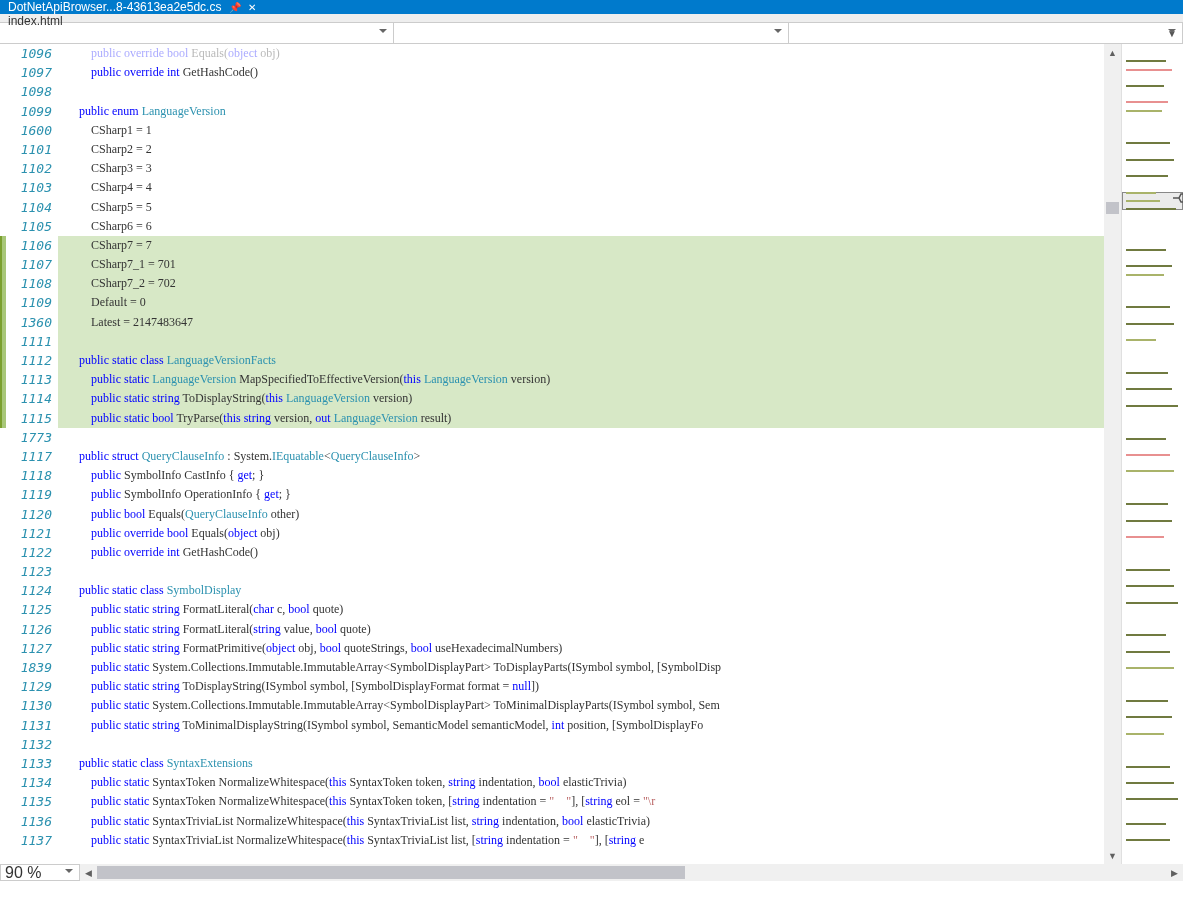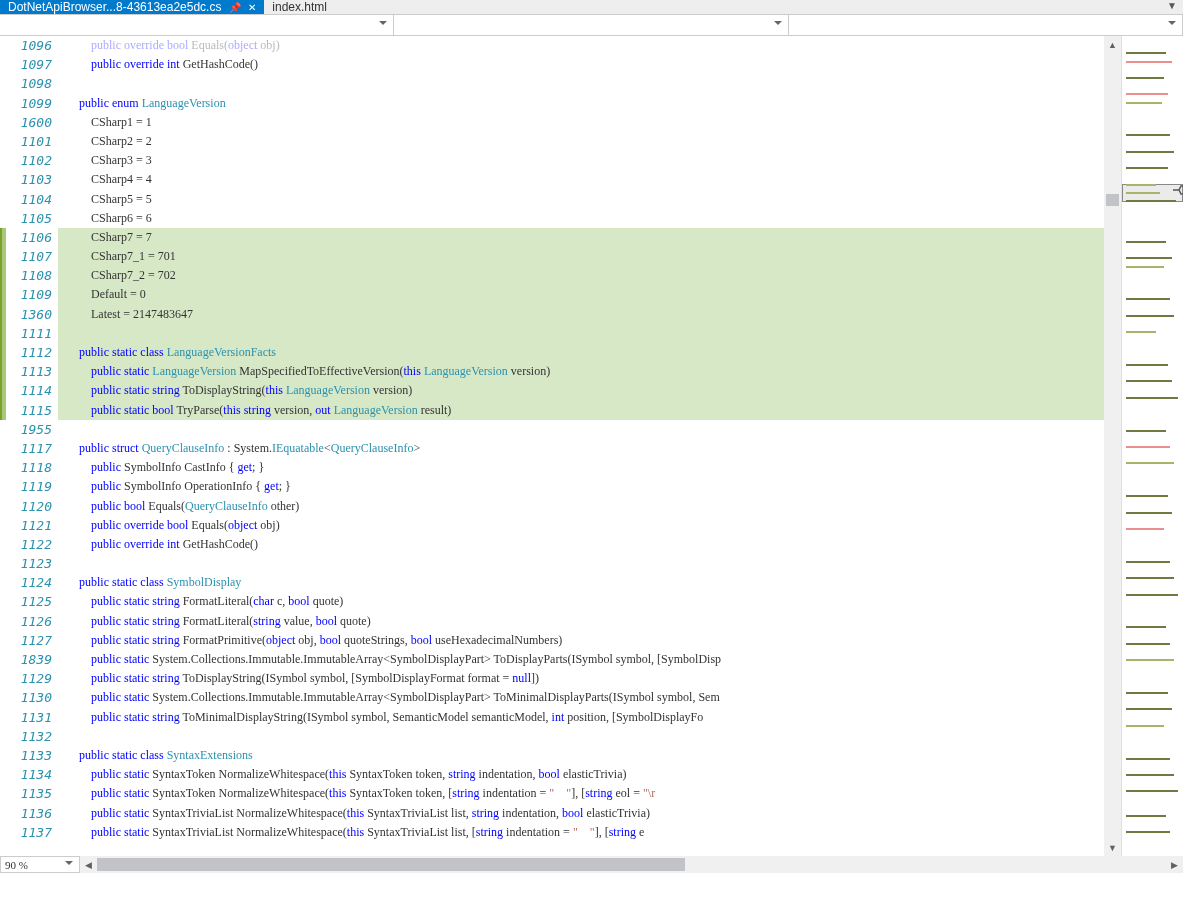--- a/index.html
+++ b/index.html
@@ -1,17 +1,17 @@
 <!DOCTYPE html>
 <html><head>
 <meta charset="utf-8">
 <style>
   * { margin:0; padding:0; box-sizing:border-box; }
   body { font-family:"Segoe UI",Tahoma,sans-serif; font-size:12px; background:#fff; color:#333; width:1183px; height:902px; overflow:hidden; }
-  .tab-bar { display:flex; background:#eee; height:14px; }
+  .tab-bar { display:flex; background:#eee; height:22px;flex-direction:column; }
   .tab { display:flex; align-items:center; padding:0 8px; font-size:12px; cursor:pointer; }
   .tab.active { background:#007acc; color:#fff; }
   .tab .pin { margin-left:8px; font-size:10px; }
   .tab .close { margin-left:6px; font-size:10px; }
   .tab-bar .arrow { margin-left:auto; padding:0 6px; font-size:10px; color:#555; cursor:pointer; }
   .nav-bar { display:flex; background:#fff; border-top:1px solid #ccc; border-bottom:1px solid #ccc; height:22px; }
   .nav-sel { flex:1; border:none; border-right:1px solid #ccc; position:relative; }
   .nav-sel::after { content:''; position:absolute; right:6px; top:50%; transform:translateY(-50%); border:4px solid transparent; border-top-color:#666; }
   .editor-wrap { display:flex; height:820px; }
   .editor { flex:1; display:flex; overflow:hidden; position:relative; }
@@ -31,21 +31,21 @@
   .scroll-track-y { flex:1; position:relative; }
   .scroll-thumb-y { position:absolute; top:18%; left:2px; right:2px; height:12px; background:#c2c3c9; }
   .minimap { width:62px; background:#fff; position:relative; border-left:1px solid #e0e0e0; }
   .mm-line { position:absolute; left:4px; height:2px; }
   .mm-dark { background:#707a40; }
   .mm-lite { background:#a9b36a; }
   .mm-red { background:#e89090; height:2px; }
   .mm-view { position:absolute; left:0; right:0; height:18px; background:rgba(0,0,0,0.08); border:1px solid #888; }
   .mm-caret { position:absolute; right:-6px; width:16px; height:12px; }
   .hscroll-row { display:flex; height:17px; }
-  .zoom { width:80px; display:flex; align-items:center; padding-left:4px; border:1px solid #ccc; position:relative; font-size:11px; cursor:pointer;font-family:Liberation Serif, serif; }
+  .zoom { width:80px; display:flex; align-items:center; padding-left:4px; border:1px solid #ccc; position:relative; font-size:16px; cursor:pointer; }
   .zoom::after { content:''; position:absolute; right:6px; top:50%; transform:translateY(-50%); border:4px solid transparent; border-top-color:#666; }
   .scroll-x { flex:1; background:#f0f0f0; display:flex; }
   .scroll-left,.scroll-right { width:17px; display:flex; align-items:center; justify-content:center; color:#606060; font-size:9px; cursor:pointer; }
   .scroll-track-x { flex:1; position:relative; }
   .scroll-thumb-x { position:absolute; left:0; top:2px; bottom:2px; width:55%; background:#c2c3c9; }
   .status { display:flex; align-items:center; height:21px; background:#fff; border-top:1px solid #ddd; padding:13px 8px; gap:14px; font-size:13px;margin-top:32px; }
   .sw { width:14px; height:14px; border:1px solid #888; display:inline-block; }
   .sw.rem { background:#f6b8b8; }
   .sw.add { background:#cce09c; }
   .help { color:#ef4444; margin-left:28px; cursor:pointer; }
@@ -131,21 +131,21 @@
         <div class="gutter-line">1106</div>
         <div class="gutter-line">1107</div>
         <div class="gutter-line">1108</div>
         <div class="gutter-line">1109</div>
         <div class="gutter-line">1360</div>
         <div class="gutter-line">1111</div>
         <div class="gutter-line">1112</div>
         <div class="gutter-line">1113</div>
         <div class="gutter-line">1114</div>
         <div class="gutter-line">1115</div>
-        <div class="gutter-line">1955</div>
+        <div class="gutter-line">1773</div>
         <div class="gutter-line">1117</div>
         <div class="gutter-line">1118</div>
         <div class="gutter-line">1119</div>
         <div class="gutter-line">1120</div>
         <div class="gutter-line">1121</div>
         <div class="gutter-line">1122</div>
         <div class="gutter-line">1123</div>
         <div class="gutter-line">1124</div>
         <div class="gutter-line">1125</div>
         <div class="gutter-line">1126</div>

